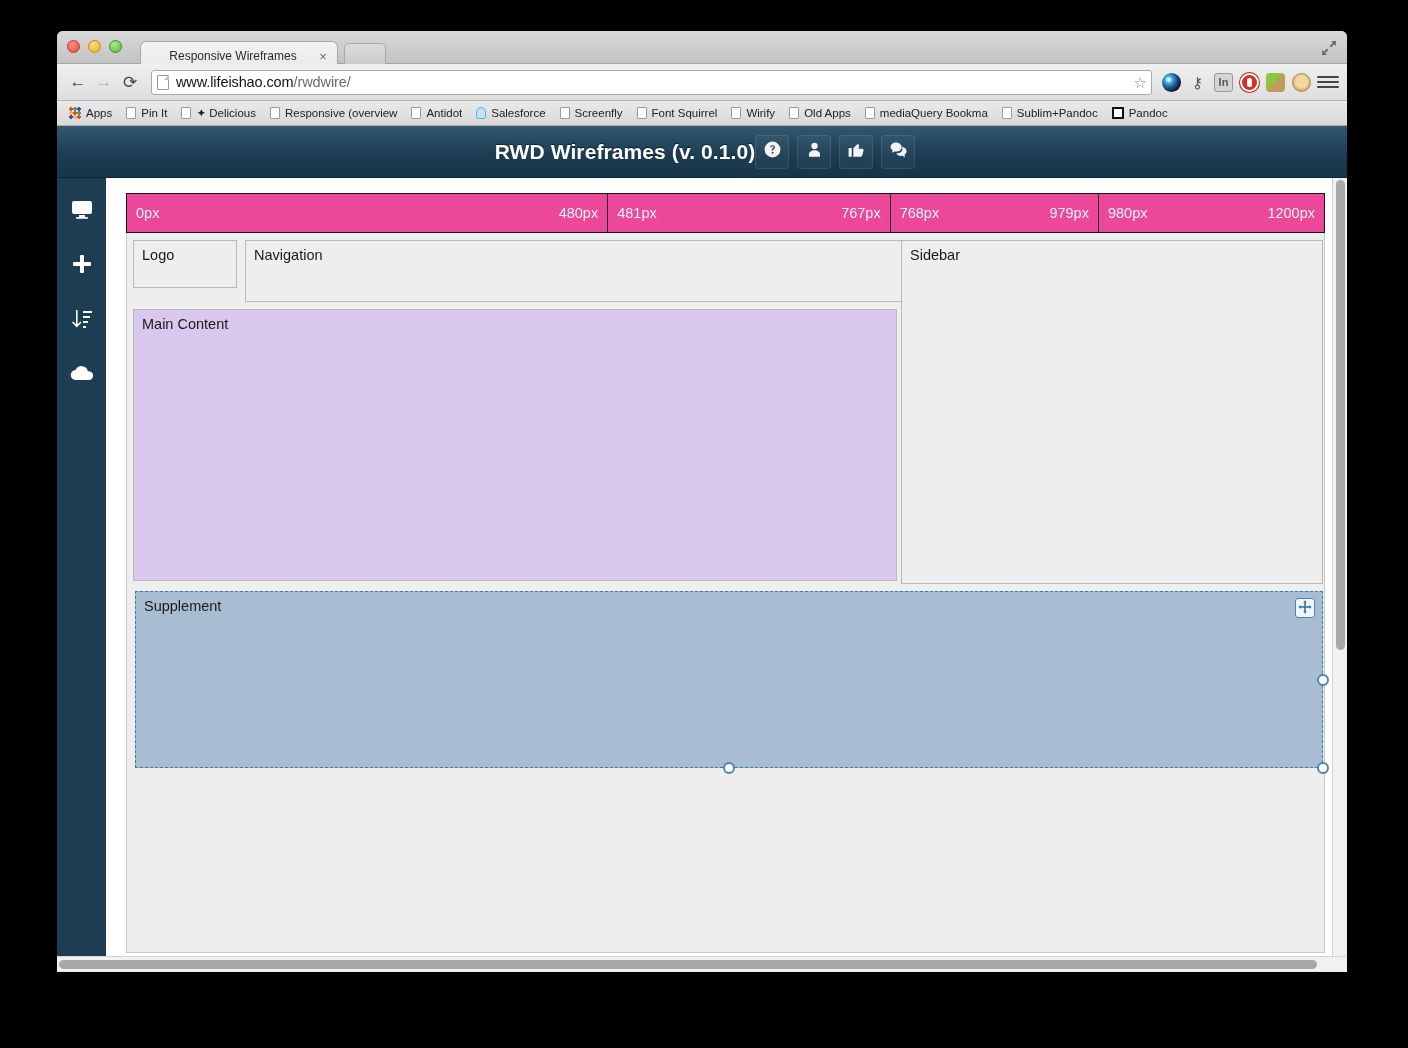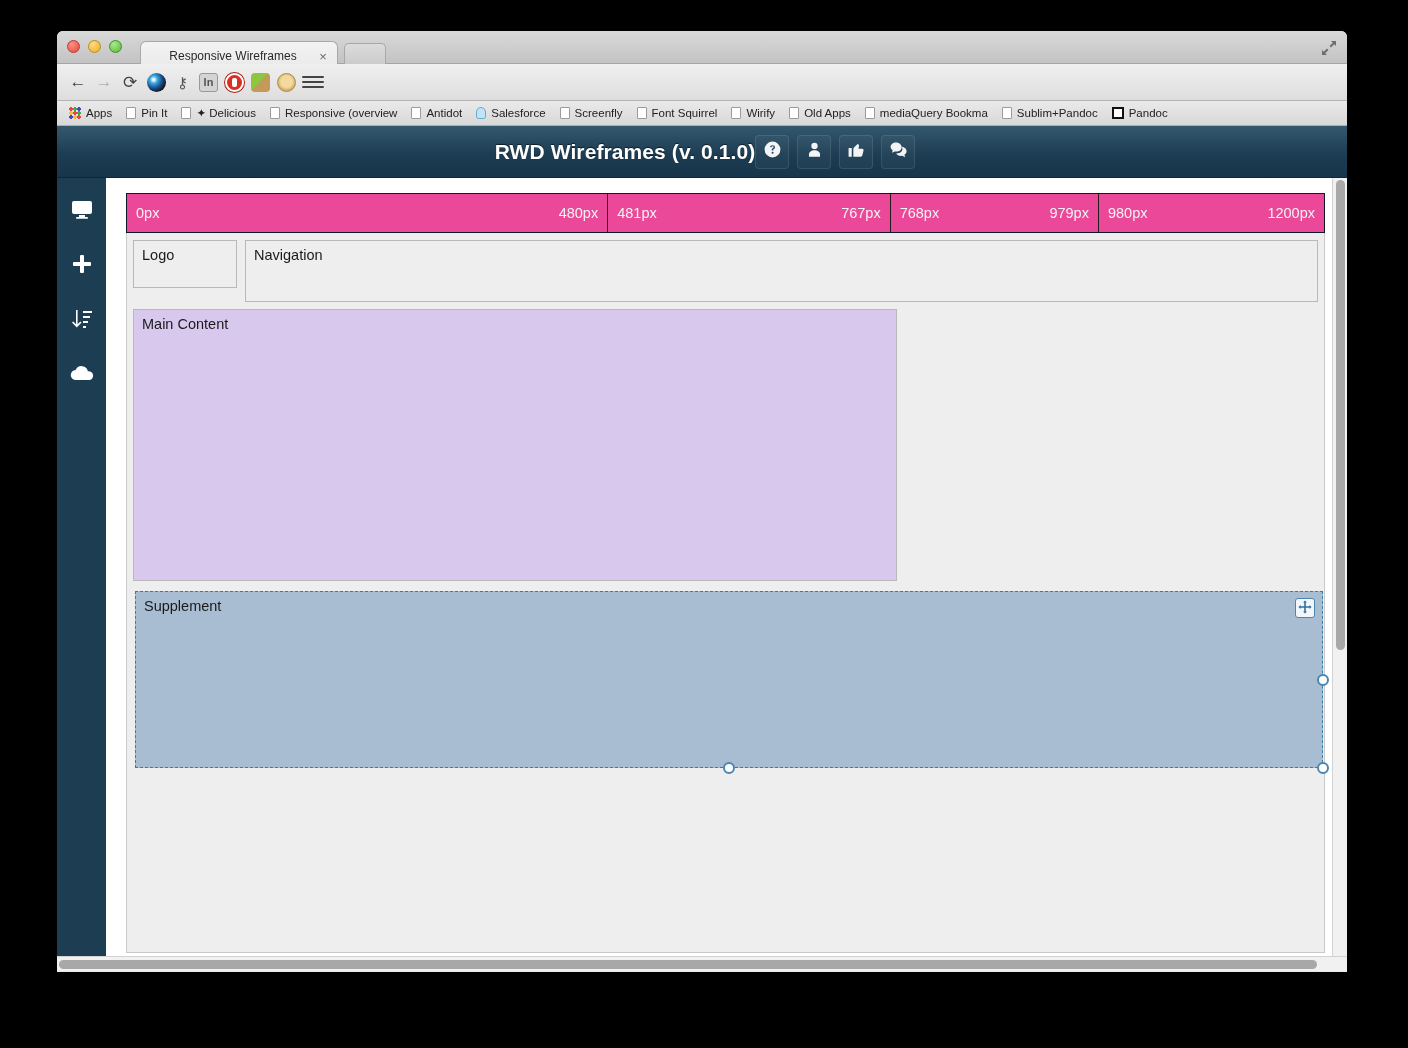--- a/index.html
+++ b/index.html
@@ -340,20 +340,25 @@
         <path d="M8 17H3v-5l1.8 1.8 3.2-3.2 1.4 1.4-3.2 3.2z" fill="#6e6e6e"></path>
       </svg>
     </div>
   </div>
 
   <div id="nav-bar">
     <div class="nav-btn">←</div>
     <div class="nav-btn disabled">→</div>
     <div class="nav-btn">⟳</div>
 
+    <div id="omnibox">
+      <span class="page-doc-icon"></span>
+      <span id="url-text"><span>www.lifeishao.com</span><span class="dim">/rwdwire/</span></span>
+      <span id="star-btn">☆</span>
+    </div>
 
     <div class="ext-icons">
       <span class="ext cam"></span>
       <span class="ext key">⚷</span>
       <span class="ext lin">In</span>
       <span class="ext stop"></span>
       <span class="ext leaf"></span>
       <span class="ext monkey"></span>
     </div>
 
@@ -527,20 +532,23 @@
             </div>
             <div class="wf-block" id="block-navigation">
               <span>Navigation</span>
             </div>
           </div>
 
           <div id="block-main">
             <span>Main Content</span>
           </div>
 
+          <div id="block-sidebar">
+            <span>Sidebar</span>
+          </div>
 
           <div id="block-supplement">
             <span>Supplement</span>
             <div id="move-handle">
               <span>
                 <svg width="14" height="14" viewBox="0 0 16 16">
                   <path d="M8 0.5l2.2 2.4H8.9v4.2h4.2V5.8L15.5 8l-2.4 2.2V8.9H8.9v4.2h1.3L8 15.5l-2.2-2.4h1.3V8.9H2.9v1.3L0.5 8l2.4-2.2v1.3h4.2V2.9H5.8z"></path>
                 </svg>
               </span>
             </div>

